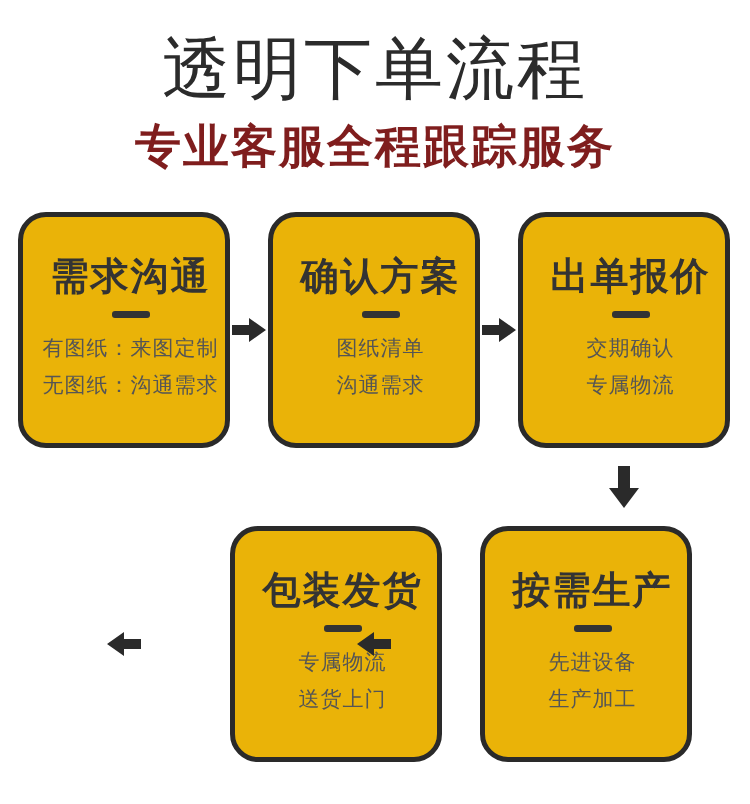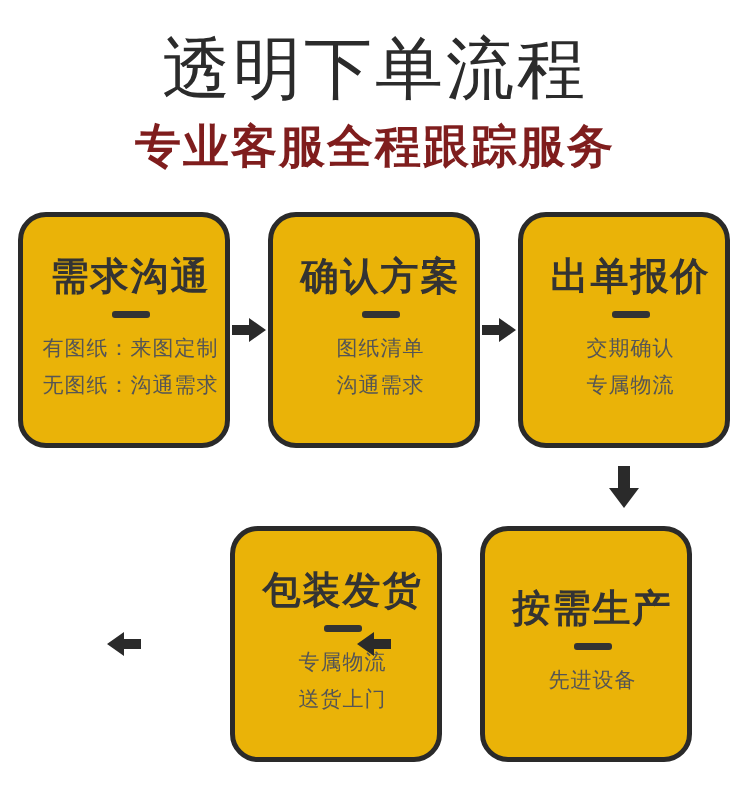--- a/index.html
+++ b/index.html
@@ -169,19 +169,20 @@
       <div class="h-arrow-cell">
         <svg class="arrow-svg" width="34" height="26" viewBox="0 0 34 26">
           <path d="M34 8 H17 V1 L0 13 L17 25 V18 H34 Z" fill="#2a2a2a"></path>
         </svg>
       </div>
 
       <div class="step-box">
         <div class="step-title">按需生产</div>
         <div class="step-dash"></div>
         <div class="step-line">先进设备</div>
+        <div class="step-line">生产加工</div>
       </div>
 
     </div>
 
   </div>
 
 </div>
 
 </body></html>

